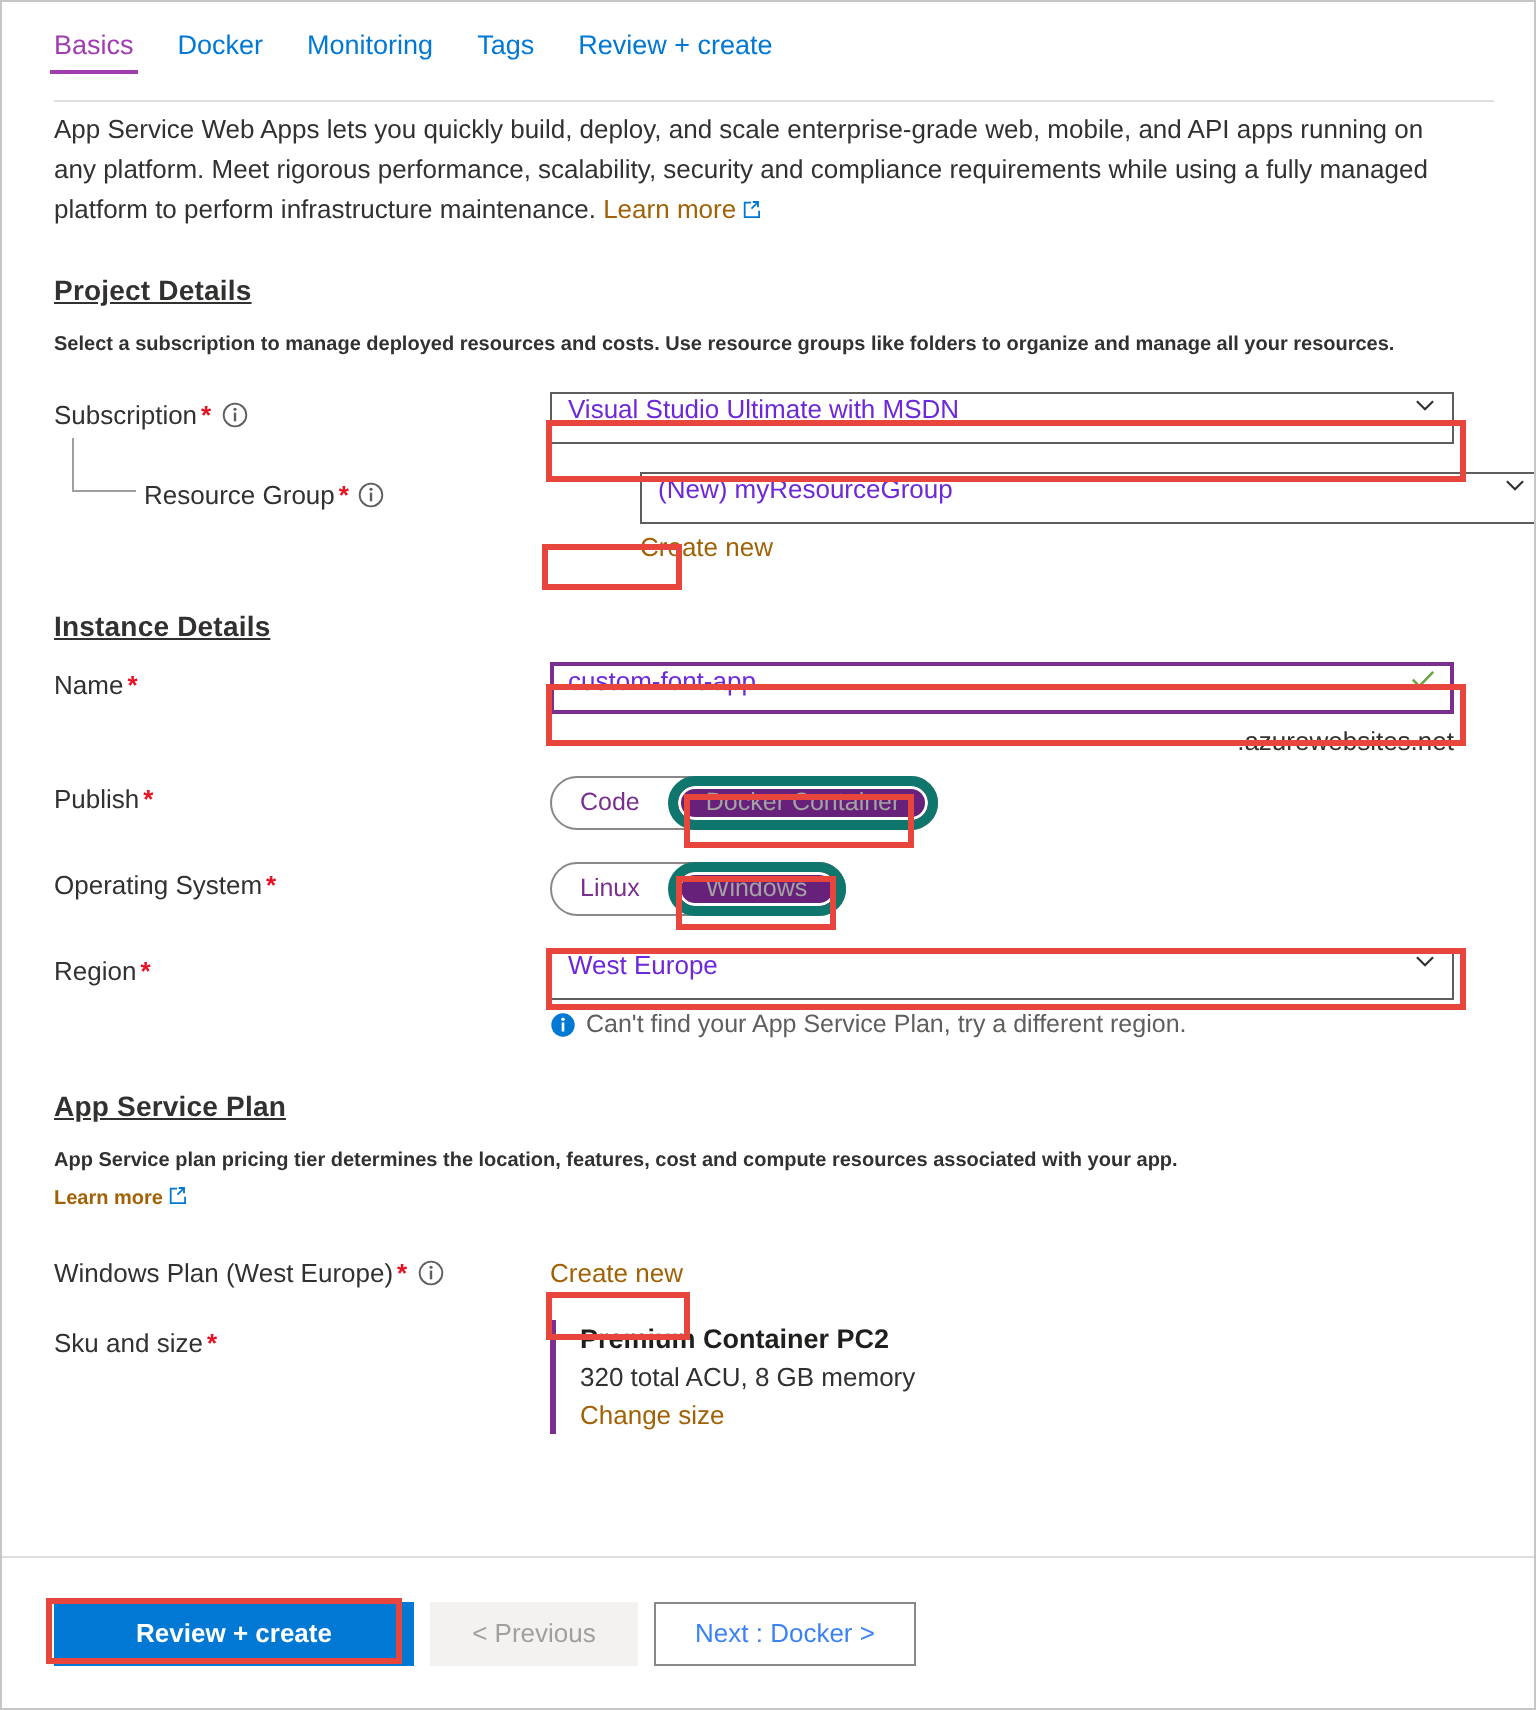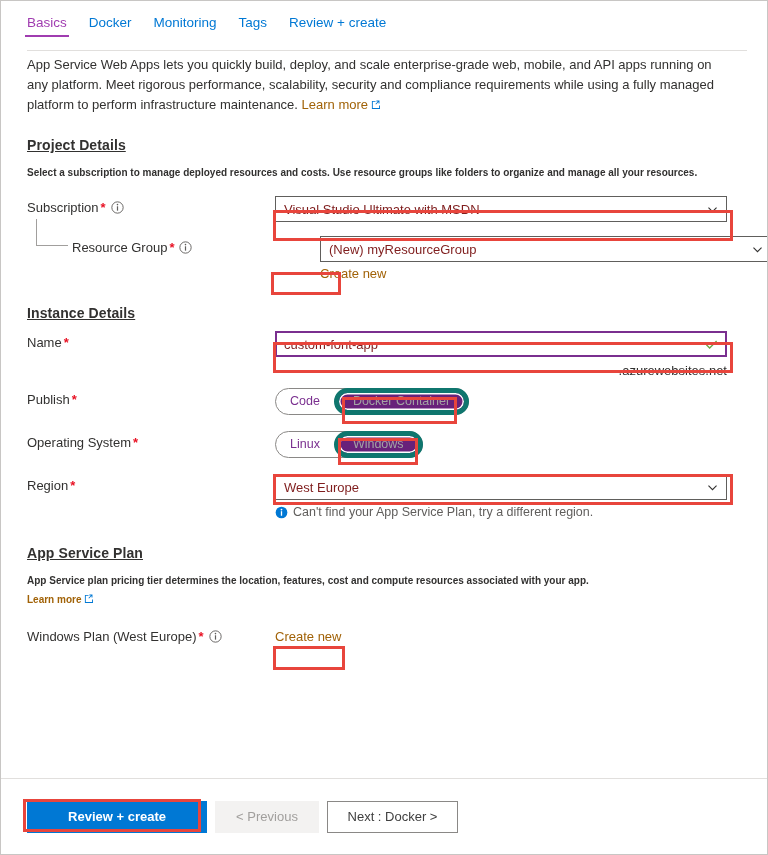--- a/index.html
+++ b/index.html
@@ -164,24 +164,24 @@
   }
 
   
   .select, .textbox {
     position: relative;
     height: 26px;
     background: #fff;
     border: 1px solid #605e5c;
     box-sizing: border-box;
     display: flex;
-    align-items: center;
+    align-items: flex-start;
     padding: 0 8px;
     font-size: 13px;
-    color: #7f1d1d;
+    color: #6d28d9;
     cursor: pointer;
     width: 452px;
   }
   .select .value, .textbox .value {
     flex: 1 1 auto;
     overflow: hidden;
     white-space: nowrap;
     text-overflow: ellipsis;
   }
   .chev {
@@ -317,21 +317,21 @@
     width: 180px;
   }
   .btn-disabled {
     background: #f3f2f1;
     color: #a19f9d;
     border: 1px solid #f3f2f1;
     width: 104px;
   }
   .btn-default {
     background: #ffffff;
-    color: #404040;
+    color: #3b82f6;
     border: 1px solid #8a8886;
     width: 131px;
   }
 
   
   .hl {
     position: absolute;
     border: 3px solid #e8453c;
     box-sizing: border-box;
     pointer-events: none;
@@ -499,20 +499,32 @@
               <circle cx="7" cy="7" r="6.1" fill="none" stroke="#605e5c" stroke-width="1"></circle>
               <circle cx="7" cy="3.9" r="0.85" fill="#605e5c"></circle>
               <rect x="6.35" y="5.7" width="1.3" height="4.7" fill="#605e5c"></rect>
             </svg></span>
       </div>
       <div class="field-col">
         <a class="link below-link">Create new</a>
       </div>
     </div>
 
+    <div class="row" style="margin-top:16px">
+      <div class="label-col">
+        <span>Sku and size</span><span class="req">*</span>
+      </div>
+      <div class="field-col">
+        <div class="sku-card">
+          <div class="sku-title">Premium Container PC2</div>
+          <div class="sku-sub">320 total ACU, 8 GB memory</div>
+          <a class="link">Change size</a>
+        </div>
+      </div>
+    </div>
 
   </div>
 
   <div class="footer-sep"></div>
   <div class="footer">
     <div class="btn btn-primary">Review + create</div>
     <div class="btn btn-disabled">&lt; Previous</div>
     <div class="btn btn-default">Next : Docker &gt;</div>
   </div>
 

